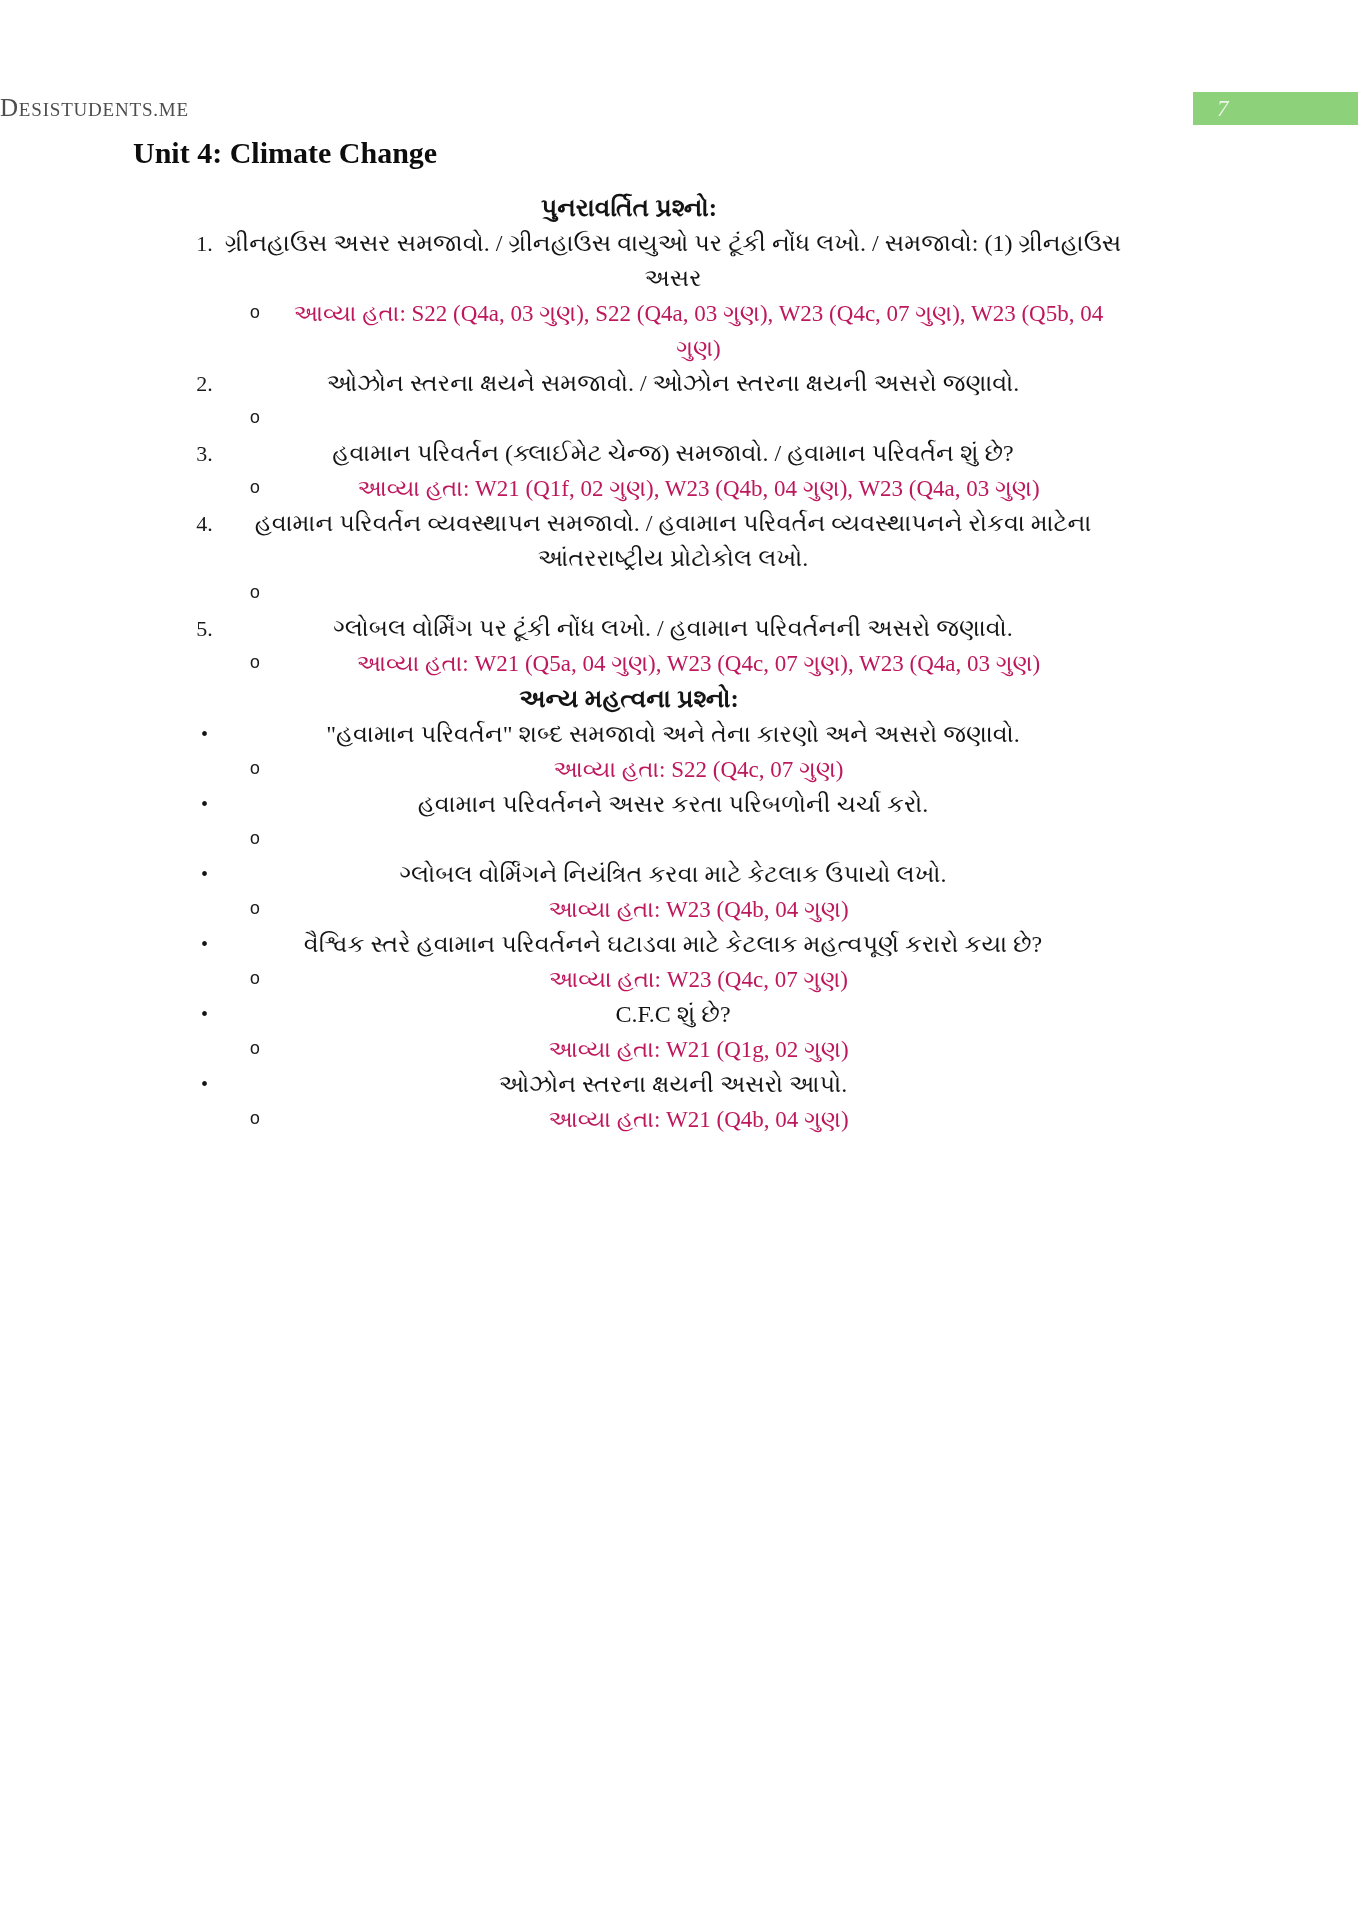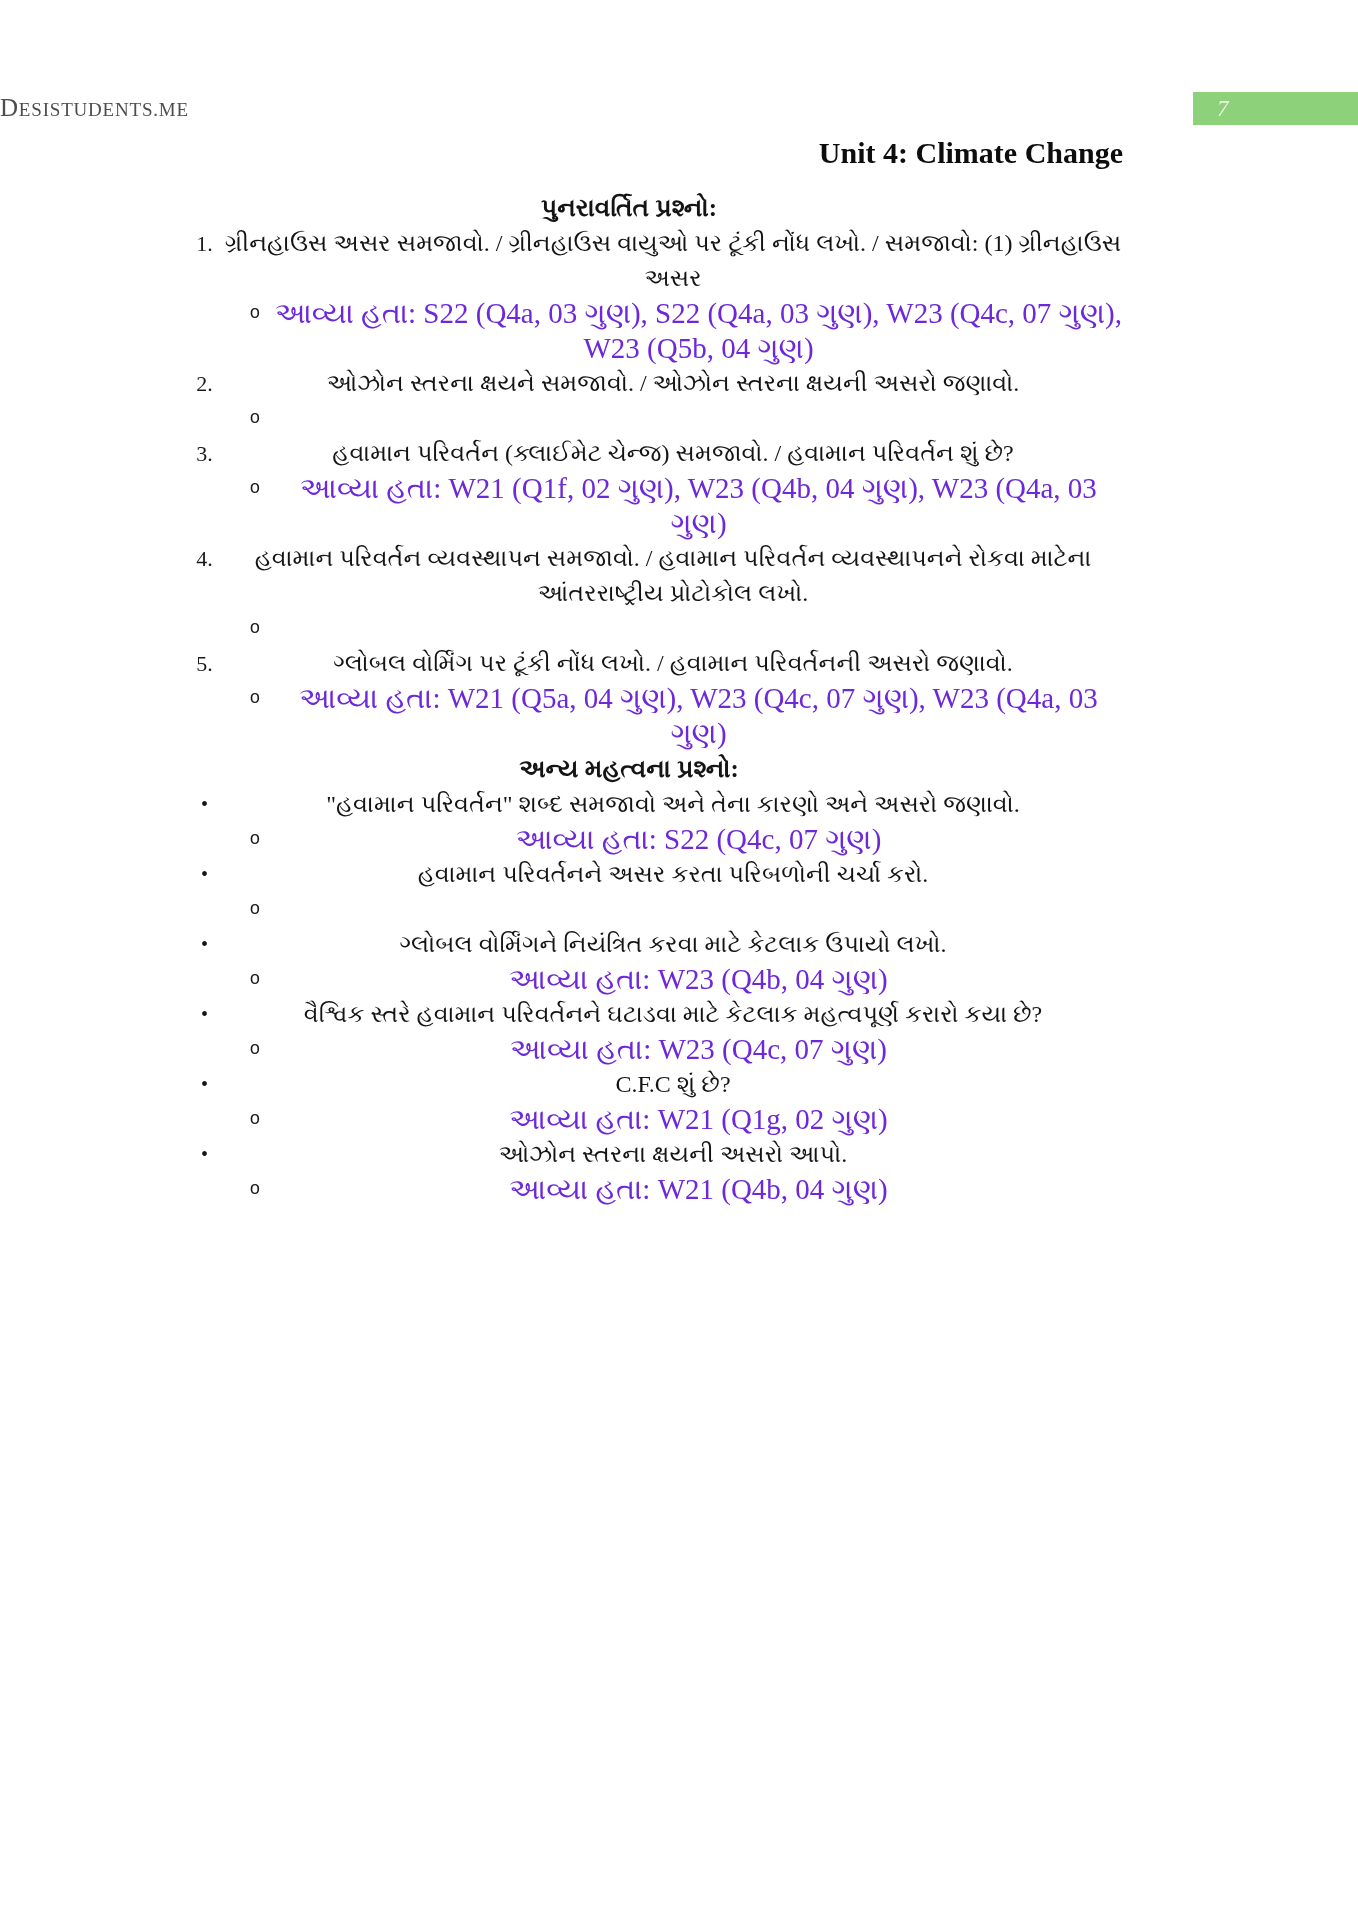--- a/index.html
+++ b/index.html
@@ -36,21 +36,21 @@
   }
   .badge-num {
     color:#eef7e7;
     font-style:italic;
     font-size:23px;
     line-height:33px;
   }
   
   .title {
     position:absolute; top:136px; left:133px; width:990px;
-    text-align:right;
+    text-align:left;
     font-size:30px;
     font-weight:bold;
     color:#0d0d0d;
   }
   
   .content {
     position:absolute; top:190px; left:133px; width:992px;
     font-size:24px;
     line-height:35px;
     text-align:center;
@@ -78,23 +78,23 @@
   .sub-marker {
     flex:0 0 34px;
     margin-left:105px;
     font-size:18px;
     line-height:35px;
     font-family:"Liberation Mono","DejaVu Sans Mono",monospace;
     color:#1a1a1a;
   }
   .sub-text {
     flex:1;
-    font-size:29px;
-    line-height:35px;
-    color:#6d28d9;
+    font-size:23px;
+    line-height:35px;
+    color:#be185d;
   }
   .bullet {
     flex:0 0 33px;
     margin-left:55px;
     font-size:20px;
     line-height:35px;
   }
   .b-text {
     flex:1;
     font-size:24px;

